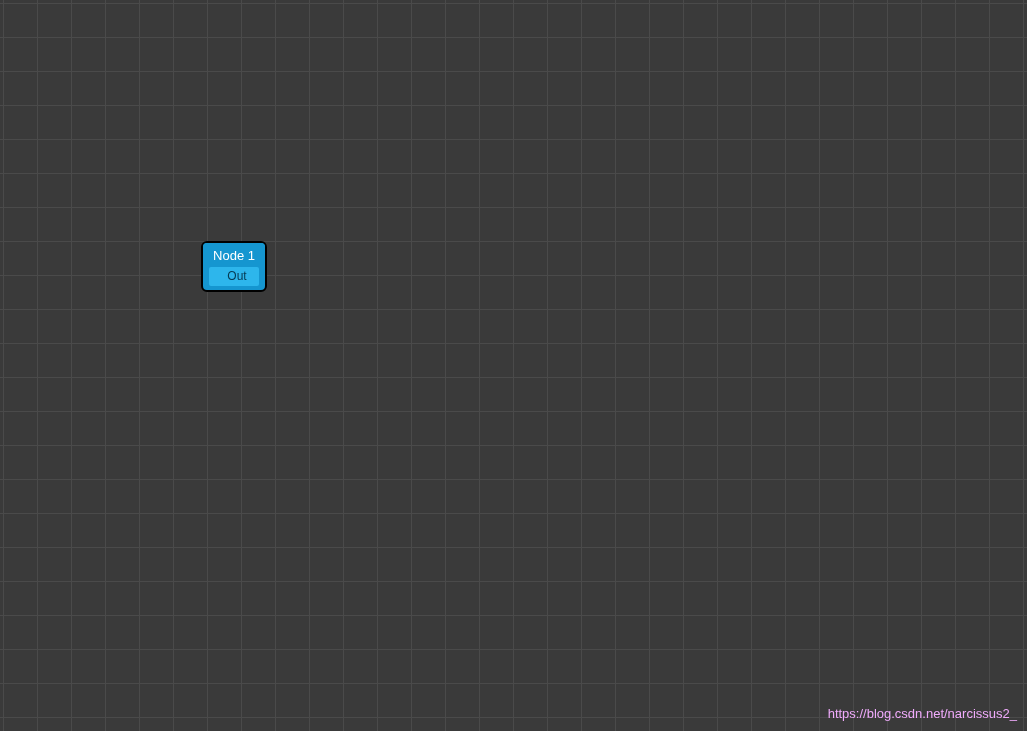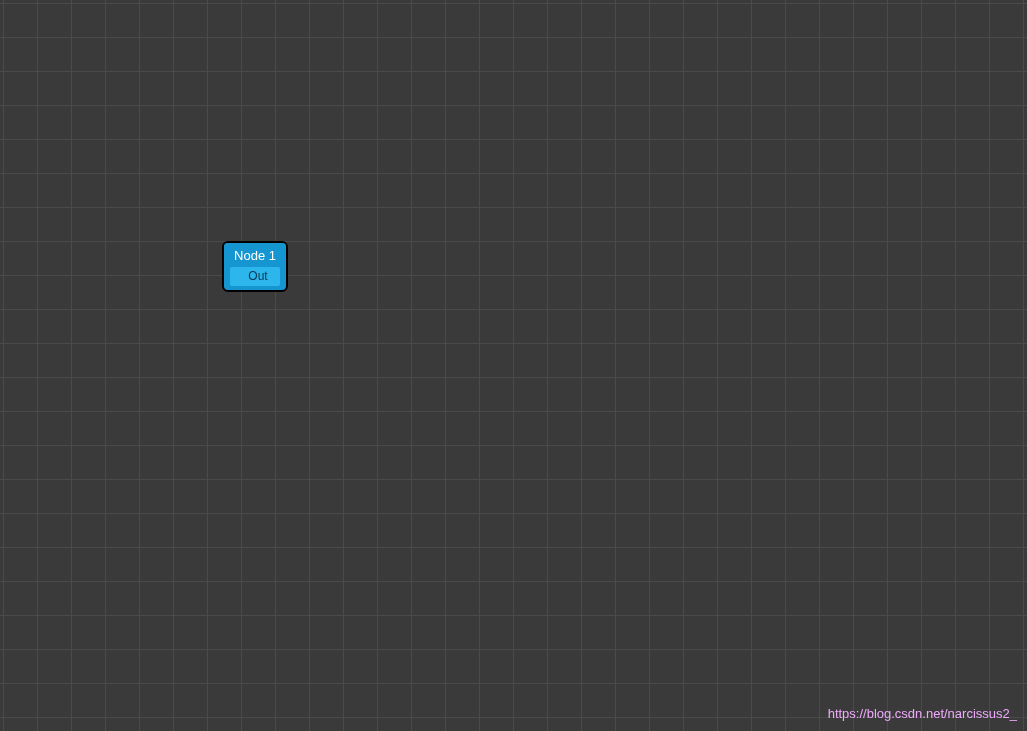--- a/index.html
+++ b/index.html
@@ -62,18 +62,18 @@
       font-size: 13px;
       font-family: Arial, Helvetica, sans-serif;
       user-select: none;
     }
   </style>
 </head>
 <body>
 
 <div class="grid-canvas"></div>
 
-<div class="node" style="left:222px; top:241px;">
+<div class="node" style="left:201px; top:241px;">
   <div class="node-title">Node 1</div>
   <div class="node-port">Out</div>
 </div>
 
 <div class="watermark">https://blog.csdn.net/narcissus2_</div>
 
 </body></html>

